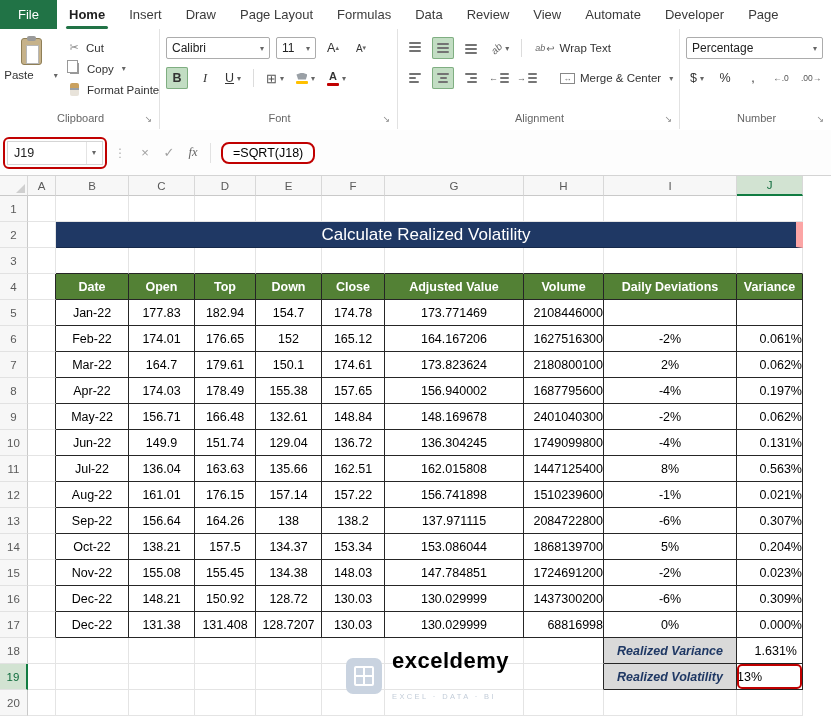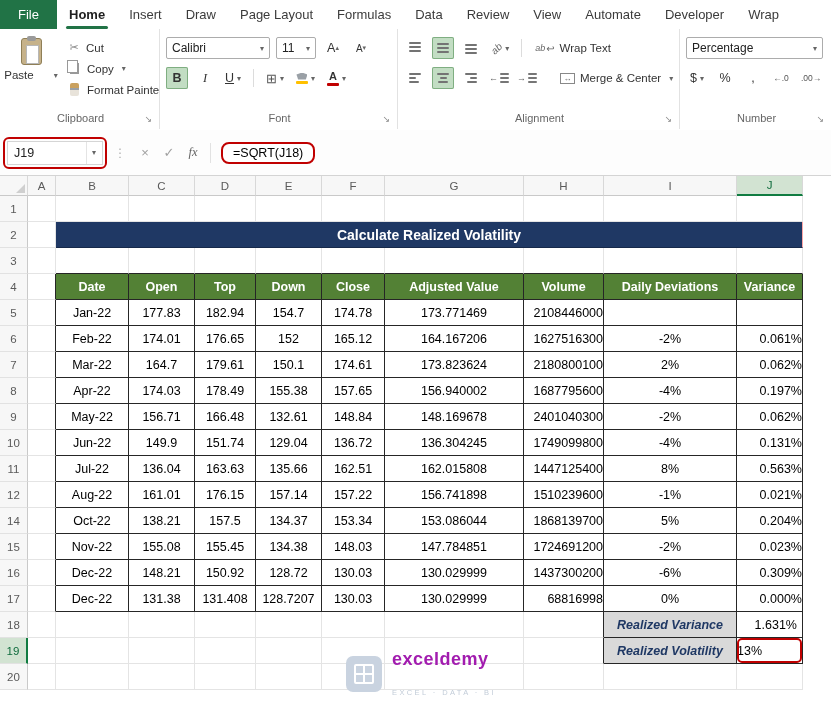--- a/index.html
+++ b/index.html
@@ -89,59 +89,59 @@
     border-right:1px solid #d8d8d8;border-bottom:1px solid #c9c9c9;text-align:center;cursor:pointer}
   .grid thead th.corner{position:relative}
   .grid thead th.corner::after{content:'';position:absolute;right:2px;bottom:2px;
     border-left:9px solid transparent;border-bottom:9px solid #cfcfcf}
   .grid thead th.sel-col{background:#d2e3d2;color:#0e6b3c;border-bottom:2px solid #107C41}
   .grid tbody tr{height:26px}
   .grid tbody th.rowhdr{background:#f7f7f7;font-weight:normal;font-size:11.5px;color:#5a5a5a;
     border-right:1px solid #c9c9c9;border-bottom:1px solid #e2e2e2;text-align:center;cursor:pointer}
   .grid tbody th.sel-row{background:#d2e3d2;color:#0e6b3c;border-right:2px solid #107C41}
   .grid td{font-size:12.5px;color:#000;border-right:1px solid #e4e4e4;border-bottom:1px solid #e4e4e4;background:#fff;cursor:cell}
-  .grid td.title-cell{background:#1F3864;color:#fff;font-weight:bold;font-size:14px;text-align:center;
-    border-right:1px solid #fca5a5;border-bottom:1px solid #16294a}
+  .grid td.title-cell{background:#1F3864;color:#fff;font-weight:normal;font-size:17px;text-align:center;
+    border-right:7px solid #fca5a5;border-bottom:1px solid #16294a}
   .grid td.hdr{background:#538135;color:#fff;font-weight:bold;text-align:center}
   .grid td.hdr,.grid td.tb,.grid td.sum-l,.grid td.sum-v{border-right:1px solid #262626;border-bottom:1px solid #262626}
   .grid td.sum-l{background:#D9D9D9;color:#1F3864;font-weight:bold;font-style:italic;text-align:center}
   .grid td.sum-v{font-weight:normal;text-align:right;padding-right:5px}
   .grid td.sum-v.center{text-align:left;padding-right:16px}
   .a-c{text-align:center}
   .a-r{text-align:right;padding-right:5px}
   .br-dark{border-right-color:#262626 !important}
   .bb-dark{border-bottom-color:#262626 !important}
   .red-box{position:relative;overflow:visible}
   .red-box::after{content:'';position:absolute;inset:0;border:2px solid #C00000;border-radius:5px;pointer-events:none}
 
   
   .watermark{position:absolute;left:346px;top:650px;display:flex;align-items:center;gap:10px;z-index:6;pointer-events:none}
   .wm-logo{width:36px;height:36px;border-radius:7px;background:#c9d3e0;position:relative}
   .wm-logo::before{content:'';position:absolute;inset:8px;border:2px solid #fff;border-radius:2px;
     background:linear-gradient(#fff,#fff) center/2px 100% no-repeat,linear-gradient(#fff,#fff) center/100% 2px no-repeat}
-  .wm-name{font-size:18px;font-weight:bold;color:#a21caf;line-height:1;letter-spacing:.5px}
+  .wm-name{font-size:22px;font-weight:bold;color:#000000;line-height:1;letter-spacing:.5px}
   .wm-tag{font-size:7.5px;letter-spacing:2.4px;color:#c3cdd9;margin-top:20px}
 </style>
 </head>
 <body>
 
 <div class="ribbon">
   <div class="tabbar">
     <div class="file-tab">File</div>
     <div class="tab active">Home</div>
     <div class="tab">Insert</div>
     <div class="tab">Draw</div>
     <div class="tab">Page Layout</div>
     <div class="tab">Formulas</div>
     <div class="tab">Data</div>
     <div class="tab">Review</div>
     <div class="tab">View</div>
     <div class="tab">Automate</div>
     <div class="tab">Developer</div>
-    <div class="tab">Wrap</div>
+    <div class="tab">Page</div>
   </div>
 
   <div class="ribbon-body">
 
     <div class="rgroup" style="width:160px">
       <div class="gcontent clip-content">
         <div class="paste">
           <div class="clip-icon"></div>
           <div class="paste-label">
               <span>Paste</span>
@@ -523,20 +523,33 @@
           <td class="tb a-c">161.01</td>
           <td class="tb a-c">176.15</td>
           <td class="tb a-c">157.14</td>
           <td class="tb a-c">157.22</td>
           <td class="tb a-c">156.741898</td>
           <td class="tb a-r">1510239600</td>
           <td class="tb a-c">-1%</td>
           <td class="tb a-r">0.021%</td>
         </tr>
         <tr>
+          <th class="rowhdr">13</th>
+          <td class="e br-dark"></td>
+          <td class="tb a-c">Sep-22</td>
+          <td class="tb a-c">156.64</td>
+          <td class="tb a-c">164.26</td>
+          <td class="tb a-c">138</td>
+          <td class="tb a-c">138.2</td>
+          <td class="tb a-c">137.971115</td>
+          <td class="tb a-r">2084722800</td>
+          <td class="tb a-c">-6%</td>
+          <td class="tb a-r">0.307%</td>
+        </tr>
+        <tr>
           <th class="rowhdr">14</th>
           <td class="e br-dark"></td>
           <td class="tb a-c">Oct-22</td>
           <td class="tb a-c">138.21</td>
           <td class="tb a-c">157.5</td>
           <td class="tb a-c">134.37</td>
           <td class="tb a-c">153.34</td>
           <td class="tb a-c">153.086044</td>
           <td class="tb a-r">1868139700</td>
           <td class="tb a-c">5%</td>

